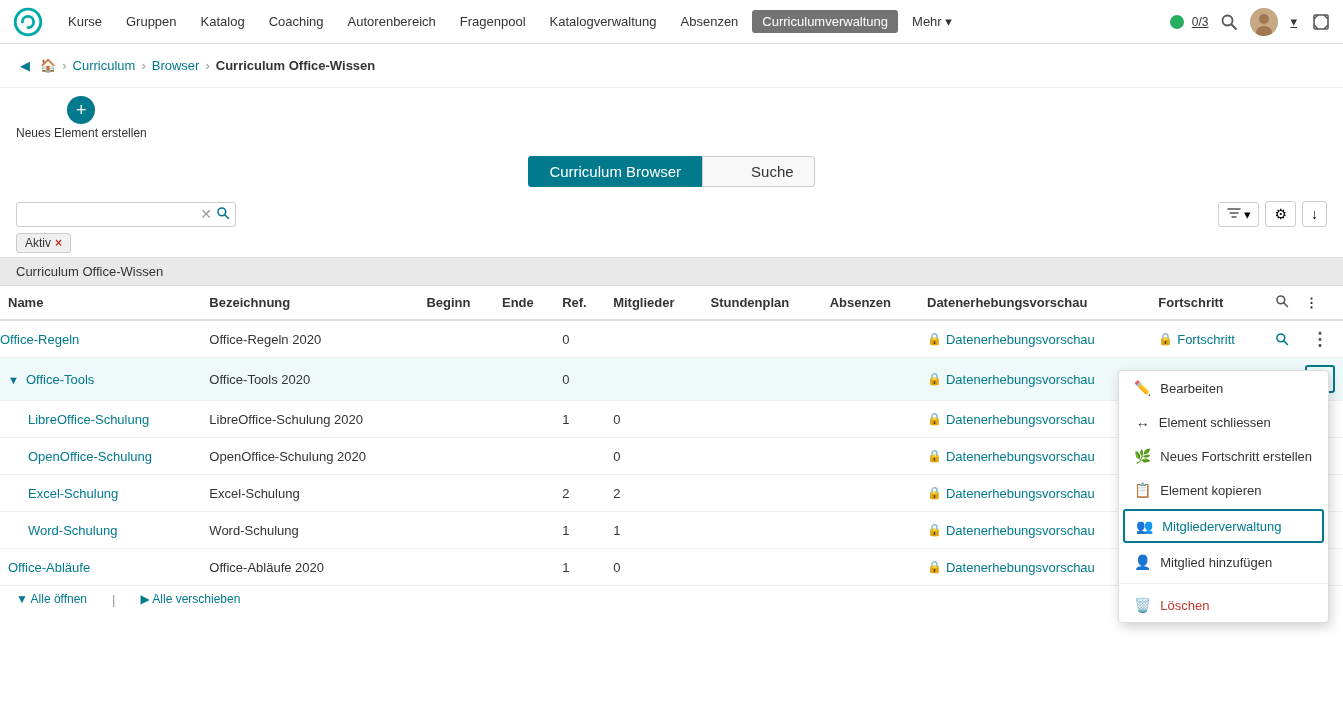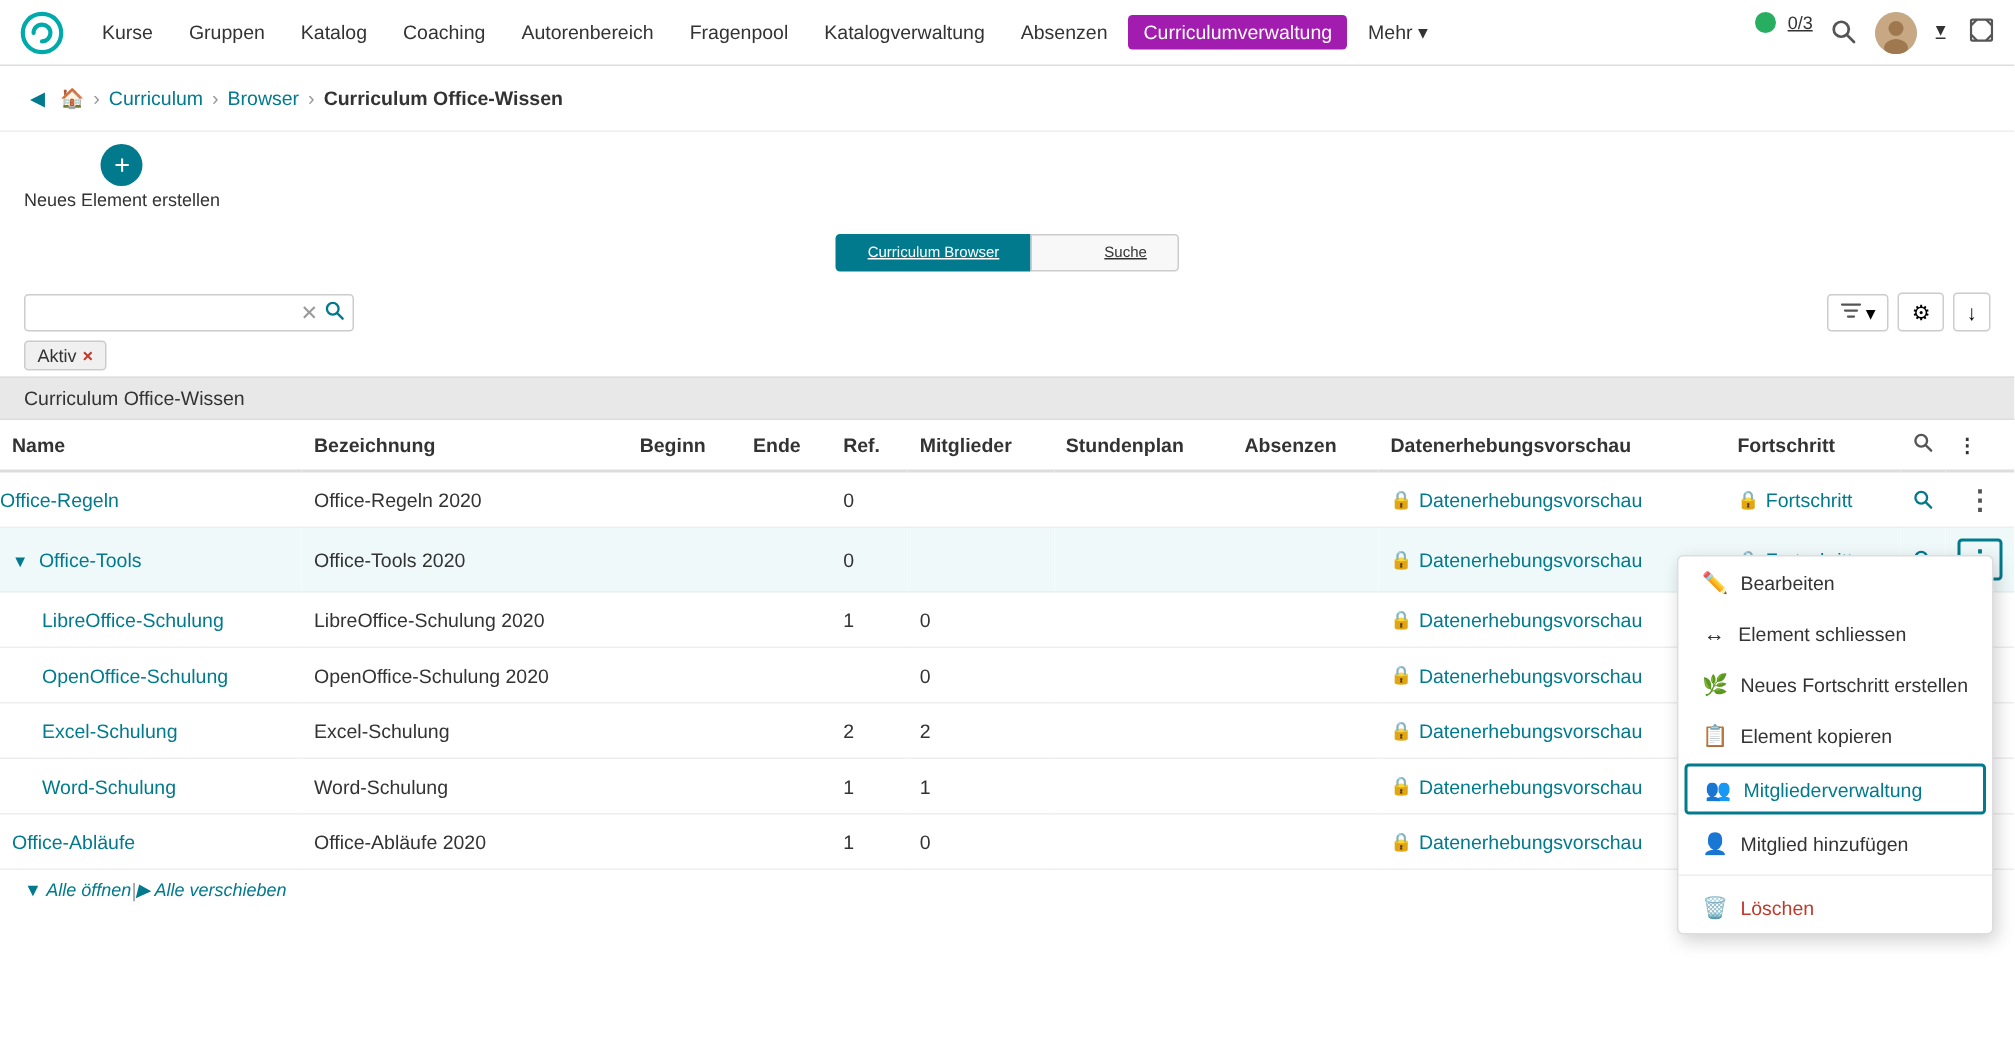--- a/index.html
+++ b/index.html
@@ -21,25 +21,25 @@
     }
     .topnav-logo svg { width: 32px; height: 32px; }
     .topnav-item {
       padding: 4px 10px;
       cursor: pointer;
       color: #333;
       font-size: 13px;
       border-radius: 3px;
       white-space: nowrap;
     }
-    .topnav-item.active { background: #a21caf; color: #fff; }
+    .topnav-item.active { background: #737373; color: #fff; }
     .topnav-right {
       margin-left: auto;
       display: flex;
-      align-items: flex-start;
+      align-items: center;
       gap: 8px;
       text-decoration: underline;
     }
     .nav-status {
       background: #27ae60;
       color: #fff;
       border-radius: 50%;
       width: 14px; height: 14px;
       font-size: 9px;
       display: flex; align-items: center; justify-content: center;
@@ -119,23 +119,22 @@
     .tabs-bar {
       display: flex;
       justify-content: center;
       padding: 8px 0;
     }
     .tab-btn {
       padding: 6px 20px;
       border: 1px solid #ccc;
       background: #f8f8f8;
       cursor: pointer;
-      font-size: 10px;
-      color: #333;
-      text-decoration: underline;
+      font-size: 15px;
+      color: #333;
     }
     .tab-btn.active {
       background: #007a8c;
       color: #fff;
       border-color: #007a8c;
     }
     .tab-btn:first-child { border-radius: 3px 0 0 3px; }
     .tab-btn:last-child { border-radius: 0 3px 3px 0; padding-left: 48px; }
 
     
@@ -264,22 +263,21 @@
       color: #555;
       font-size: 15px;
       display: flex; align-items: center; justify-content: center;
     }
     .icon-more { font-size: 18px; font-weight: bold; }
 
     
     .table-footer {
       padding: 6px 16px;
       display: flex;
-      gap: 0;
-      font-style: italic;
+      gap: 25px;
     }
     .table-footer a {
       color: #007a8c;
       cursor: pointer;
       font-size: 12px;
       text-decoration: none;
     }
     .footer-sep { color: #999; }
 
     

